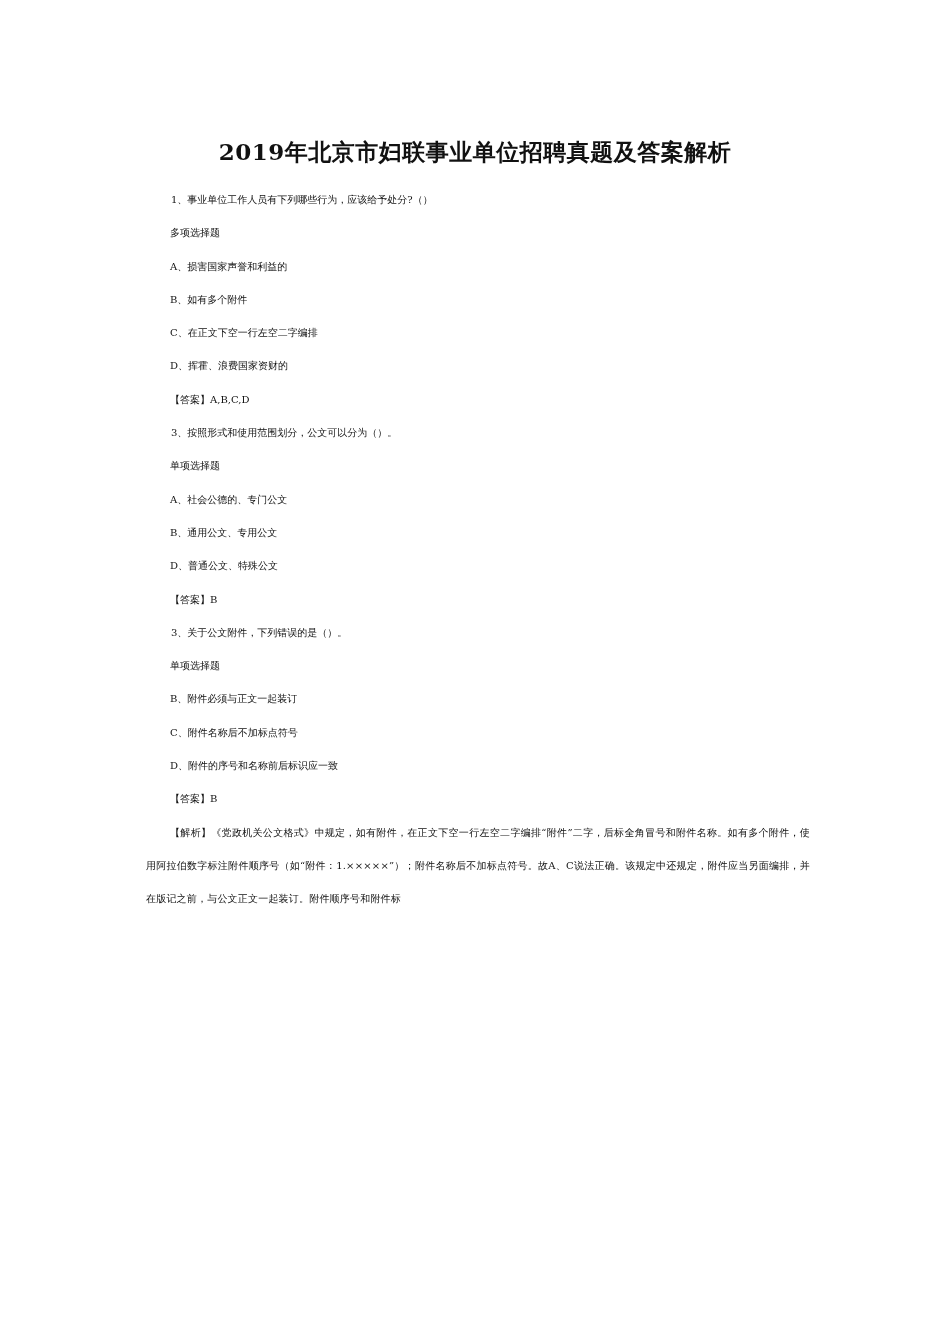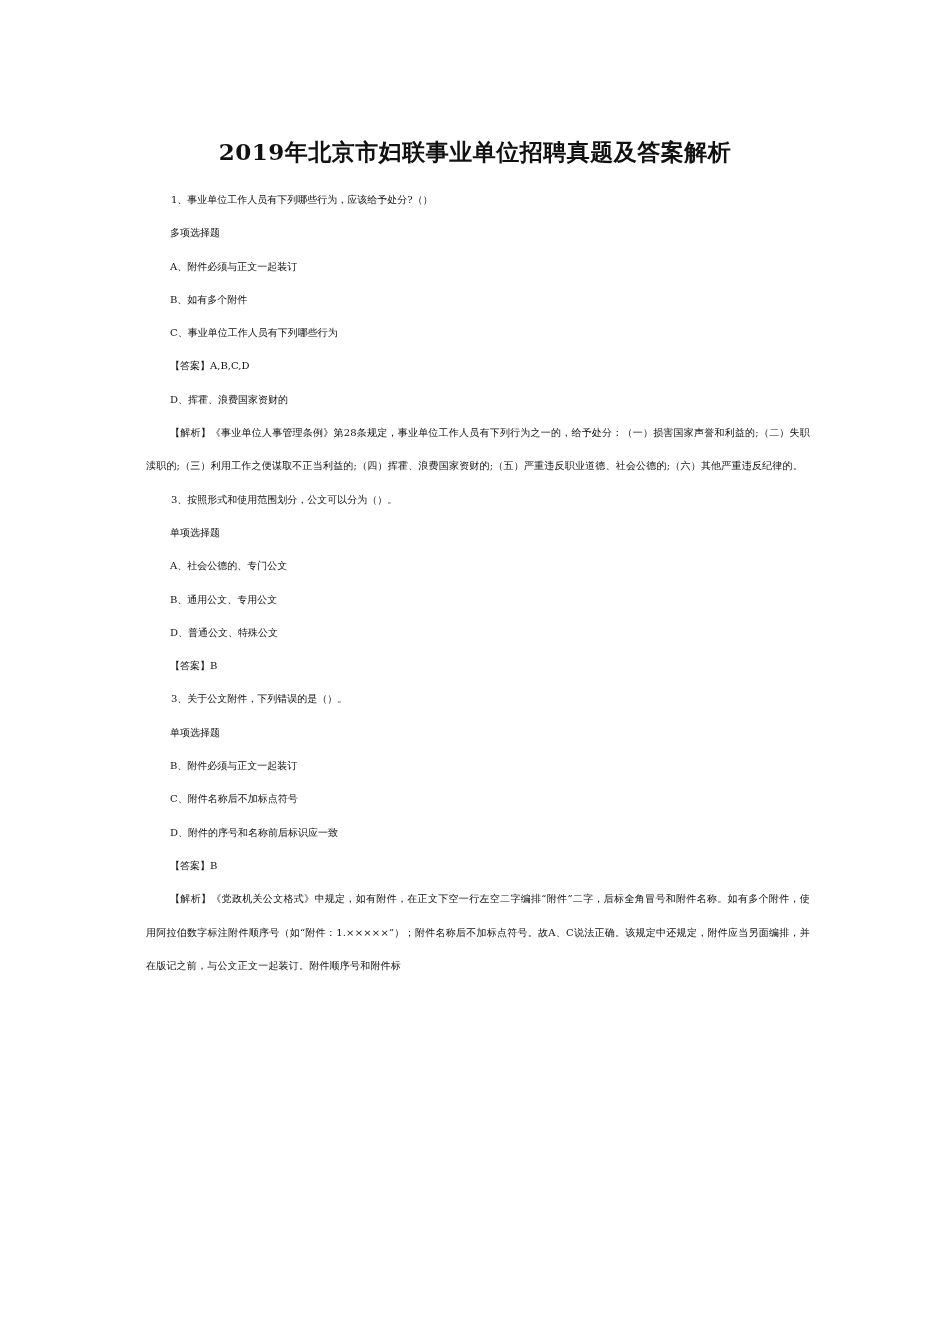--- a/index.html
+++ b/index.html
@@ -58,26 +58,25 @@
 <body>
 
 <div class="page">
   <div class="title">2019年北京市妇联事业单位招聘真题及答案解析</div>
 
   <div class="content">
 
     <div>
       <div class="line indent-q">1、事业单位工作人员有下列哪些行为，应该给予处分?（）</div>
       <div class="line indent-s">多项选择题</div>
-      <div class="line indent-s">A、附件必须与正文一起装订</div>
+      <div class="line indent-s">A、损害国家声誉和利益的</div>
       <div class="line indent-s">B、如有多个附件</div>
-      <div class="line indent-s">C、事业单位工作人员有下列哪些行为</div>
+      <div class="line indent-s">C、在正文下空一行左空二字编排</div>
+      <div class="line indent-s">D、挥霍、浪费国家资财的</div>
       <div class="line indent-s">【答案】A,B,C,D</div>
-      <div class="line indent-s">D、挥霍、浪费国家资财的</div>
-      <div class="para">【解析】《事业单位人事管理条例》第28条规定，事业单位工作人员有下列行为之一的，给予处分：（一）损害国家声誉和利益的;（二）失职渎职的;（三）利用工作之便谋取不正当利益的;（四）挥霍、浪费国家资财的;（五）严重违反职业道德、社会公德的;（六）其他严重违反纪律的。</div>
     </div>
 
     <div>
       <div class="line indent-q">3、按照形式和使用范围划分，公文可以分为（）。</div>
       <div class="line indent-s">单项选择题</div>
       <div class="line indent-s">A、社会公德的、专门公文</div>
       <div class="line indent-s">B、通用公文、专用公文</div>
       <div class="line indent-s">D、普通公文、特殊公文</div>
       <div class="line indent-s">【答案】B</div>
     </div>

